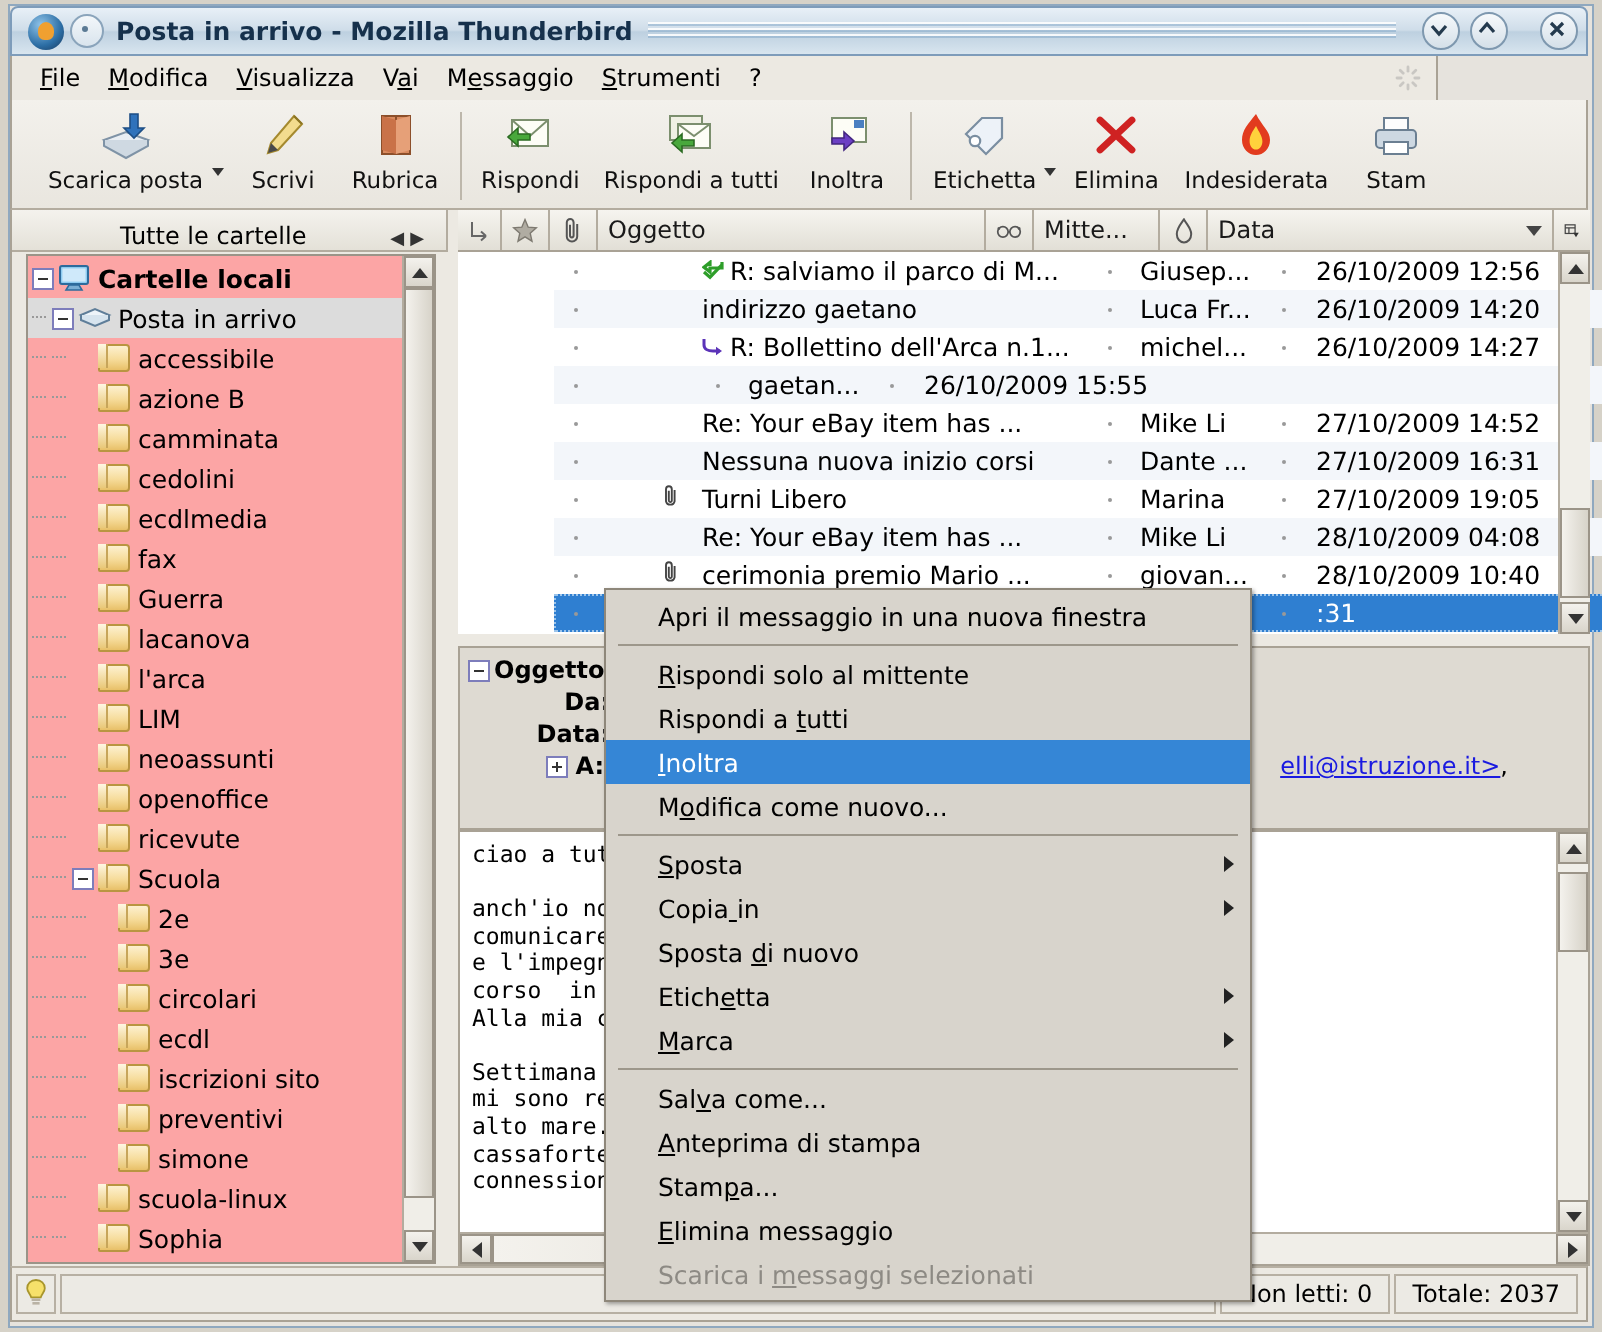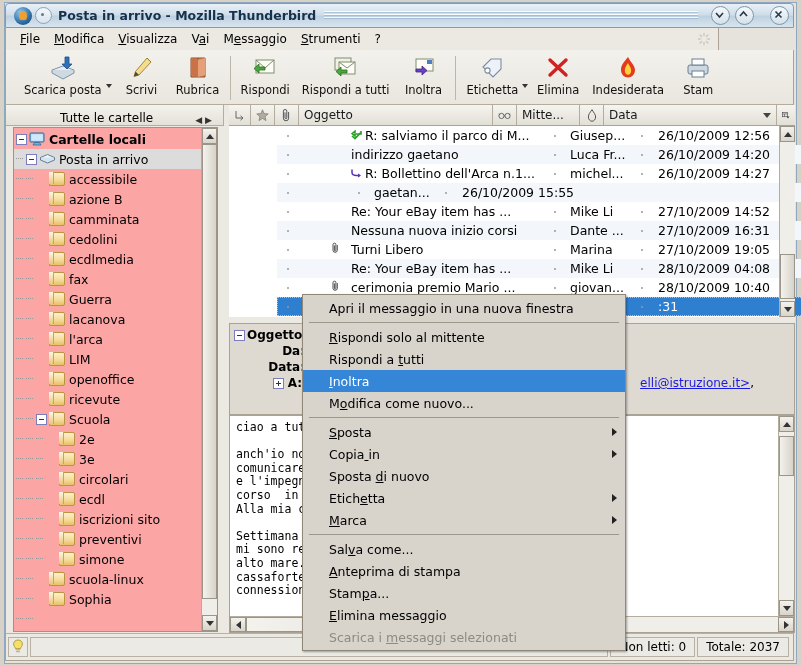--- a/index.html
+++ b/index.html
@@ -812,20 +812,27 @@
               <span class="twisty-spacer"></span>
               <span class="ficon folder"></span>
               <span class="flabel">l'arca</span>
             </div>
             <div class="frow">
               <span class="dotline"></span>
               <span class="dotline"></span>
               <span class="twisty-spacer"></span>
               <span class="ficon folder"></span>
               <span class="flabel">LIM</span>
+            </div>
+            <div class="frow">
+              <span class="dotline"></span>
+              <span class="dotline"></span>
+              <span class="twisty-spacer"></span>
+              <span class="ficon folder"></span>
+              <span class="flabel">neoassunti</span>
             </div>
             <div class="frow">
               <span class="dotline"></span>
               <span class="dotline"></span>
               <span class="twisty-spacer"></span>
               <span class="ficon folder"></span>
               <span class="flabel">openoffice</span>
             </div>
             <div class="frow">
               <span class="dotline"></span>

